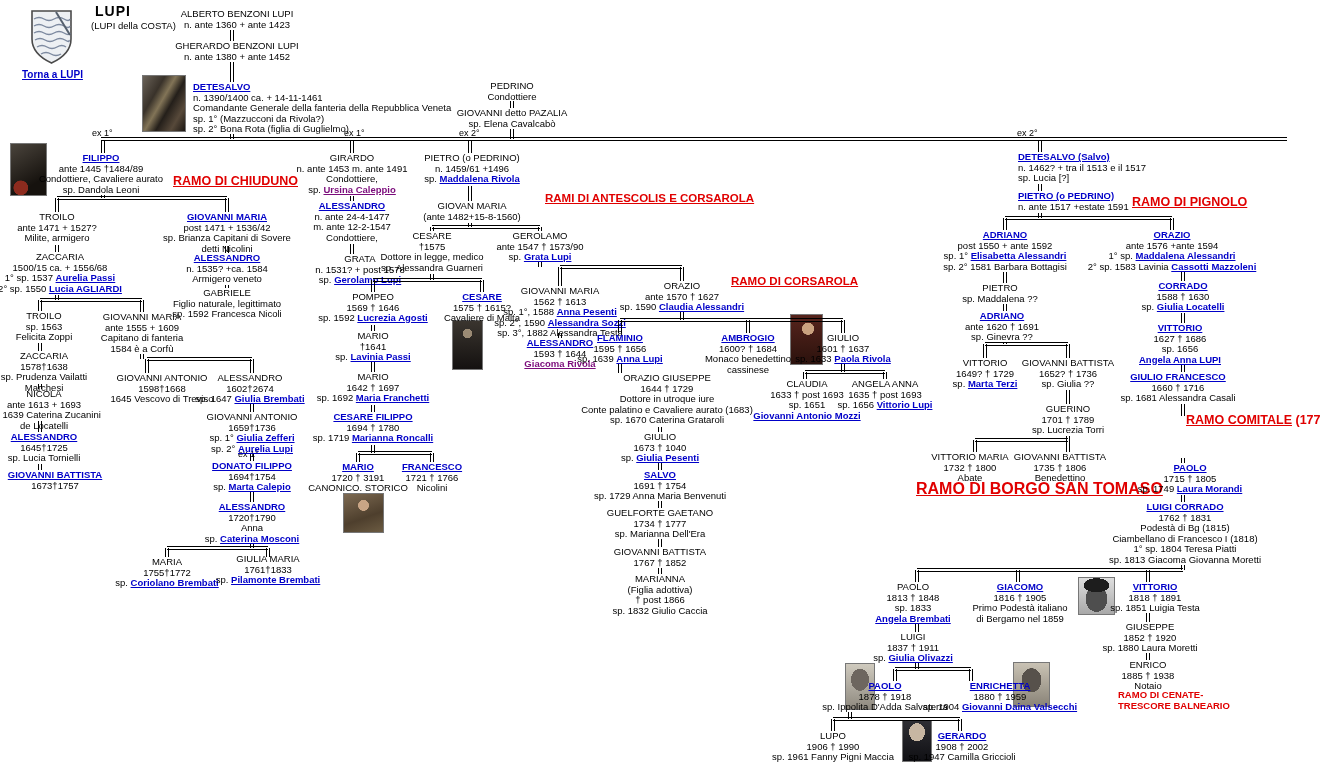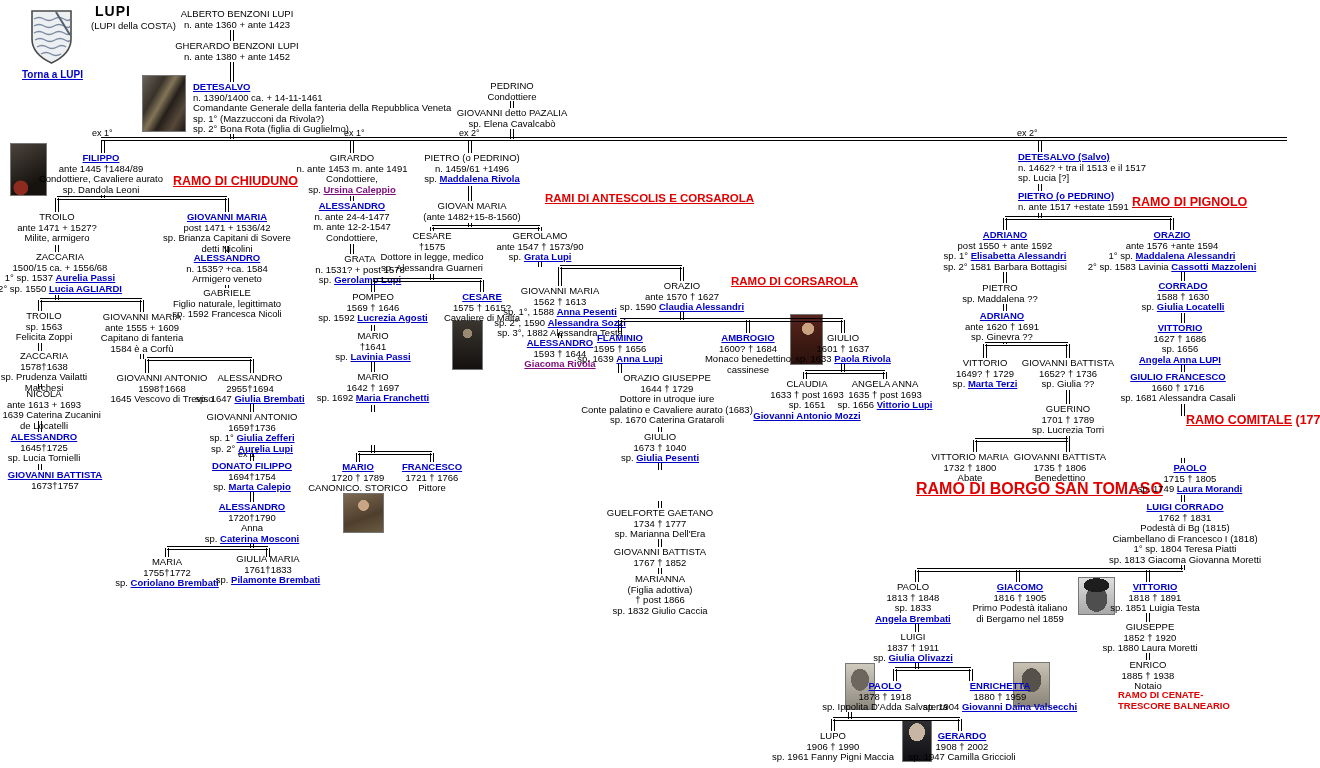--- a/index.html
+++ b/index.html
@@ -161,21 +161,21 @@
       <div class="pline"><span>Capitano di fanteria</span></div>
       <div class="pline"><span>1584 è a Corfù</span></div>
     </div>
   <div class="node" style="left:97px;top:373px;width:130px">
       <div class="pname">GIOVANNI ANTONIO</div>
       <div class="pline"><span>1598†1668</span></div>
       <div class="pline"><span>1645 Vescovo di Treviso</span></div>
     </div>
   <div class="node" style="left:185px;top:373px;width:130px">
       <div class="pname">ALESSANDRO</div>
-      <div class="pline"><span>2955†1694</span></div>
+      <div class="pline"><span>1602†2674</span></div>
       <div class="pline"><span>sp. 1647 </span><span class="lk">Giulia Brembati</span></div>
     </div>
   <div class="node" style="left:192px;top:412px;width:120px">
       <div class="pname">GIOVANNI ANTONIO</div>
       <div class="pline"><span>1659†1736</span></div>
       <div class="pline"><span>sp. 1° </span><span class="lk">Giulia Zefferi</span></div>
       <div class="pline"><span>sp. 2° </span><span class="lk">Aurelia Lupi</span></div>
     </div>
   <div class="node" style="left:192px;top:461px;width:120px">
       <div class="pname lk">DONATO FILIPPO</div>
@@ -244,29 +244,34 @@
   <div class="node" style="left:323px;top:331px;width:100px">
       <div class="pname">MARIO</div>
       <div class="pline"><span>†1641</span></div>
       <div class="pline"><span>sp. </span><span class="lk">Lavinia Passi</span></div>
     </div>
   <div class="node" style="left:308px;top:372px;width:130px">
       <div class="pname">MARIO</div>
       <div class="pline"><span>1642 † 1697</span></div>
       <div class="pline"><span>sp. 1692 </span><span class="lk">Maria Franchetti</span></div>
     </div>
+  <div class="node" style="left:303px;top:412px;width:140px">
+      <div class="pname lk">CESARE FILIPPO</div>
+      <div class="pline"><span>1694 † 1780</span></div>
+      <div class="pline"><span>sp. 1719 </span><span class="lk">Marianna Roncalli</span></div>
+    </div>
   <div class="node" style="left:303px;top:462px;width:110px">
       <div class="pname lk">MARIO</div>
-      <div class="pline"><span>1720 † 1789</span></div>
+      <div class="pline"><span>1720 † 3191</span></div>
       <div class="pline"><span>CANONICO. STORICO</span></div>
     </div>
   <div class="node" style="left:387px;top:462px;width:90px">
       <div class="pname lk">FRANCESCO</div>
       <div class="pline"><span>1721 † 1766</span></div>
-      <div class="pline"><span>Pittore</span></div>
+      <div class="pline"><span>Nicolini</span></div>
     </div>
   <div class="node" style="left:432px;top:292px;width:100px">
       <div class="pname lk">CESARE</div>
       <div class="pline"><span>1575 † 1615?</span></div>
       <div class="pline"><span>Cavaliere di Malta</span></div>
     </div>
   <div class="node" style="left:485px;top:286px;width:150px">
       <div class="pname">GIOVANNI MARIA</div>
       <div class="pline"><span>1562 † 1613</span></div>
       <div class="pline"><span>sp. 1°, 1588 </span><span class="lk">Anna Pesenti</span></div>
@@ -315,20 +320,25 @@
       <div class="pname">ORAZIO GIUSEPPE</div>
       <div class="pline"><span>1644 † 1729</span></div>
       <div class="pline"><span>Dottore in utroque iure</span></div>
       <div class="pline"><span>Conte palatino e Cavaliere aurato (1683)</span></div>
       <div class="pline"><span>sp. 1670 Caterina Grataroli</span></div>
     </div>
   <div class="node" style="left:610px;top:432px;width:100px">
       <div class="pname">GIULIO</div>
       <div class="pline"><span>1673 † 1040</span></div>
       <div class="pline"><span>sp. </span><span class="lk">Giulia Pesenti</span></div>
+    </div>
+  <div class="node" style="left:585px;top:470px;width:150px">
+      <div class="pname lk">SALVO</div>
+      <div class="pline"><span>1691 † 1754</span></div>
+      <div class="pline"><span>sp. 1729 Anna Maria Benvenuti</span></div>
     </div>
   <div class="node" style="left:595px;top:508px;width:130px">
       <div class="pname">GUELFORTE GAETANO</div>
       <div class="pline"><span>1734 † 1777</span></div>
       <div class="pline"><span>sp. Marianna Dell'Era</span></div>
     </div>
   <div class="node" style="left:605px;top:547px;width:110px">
       <div class="pname">GIOVANNI BATTISTA</div>
       <div class="pline"><span>1767 † 1852</span></div>
     </div>

